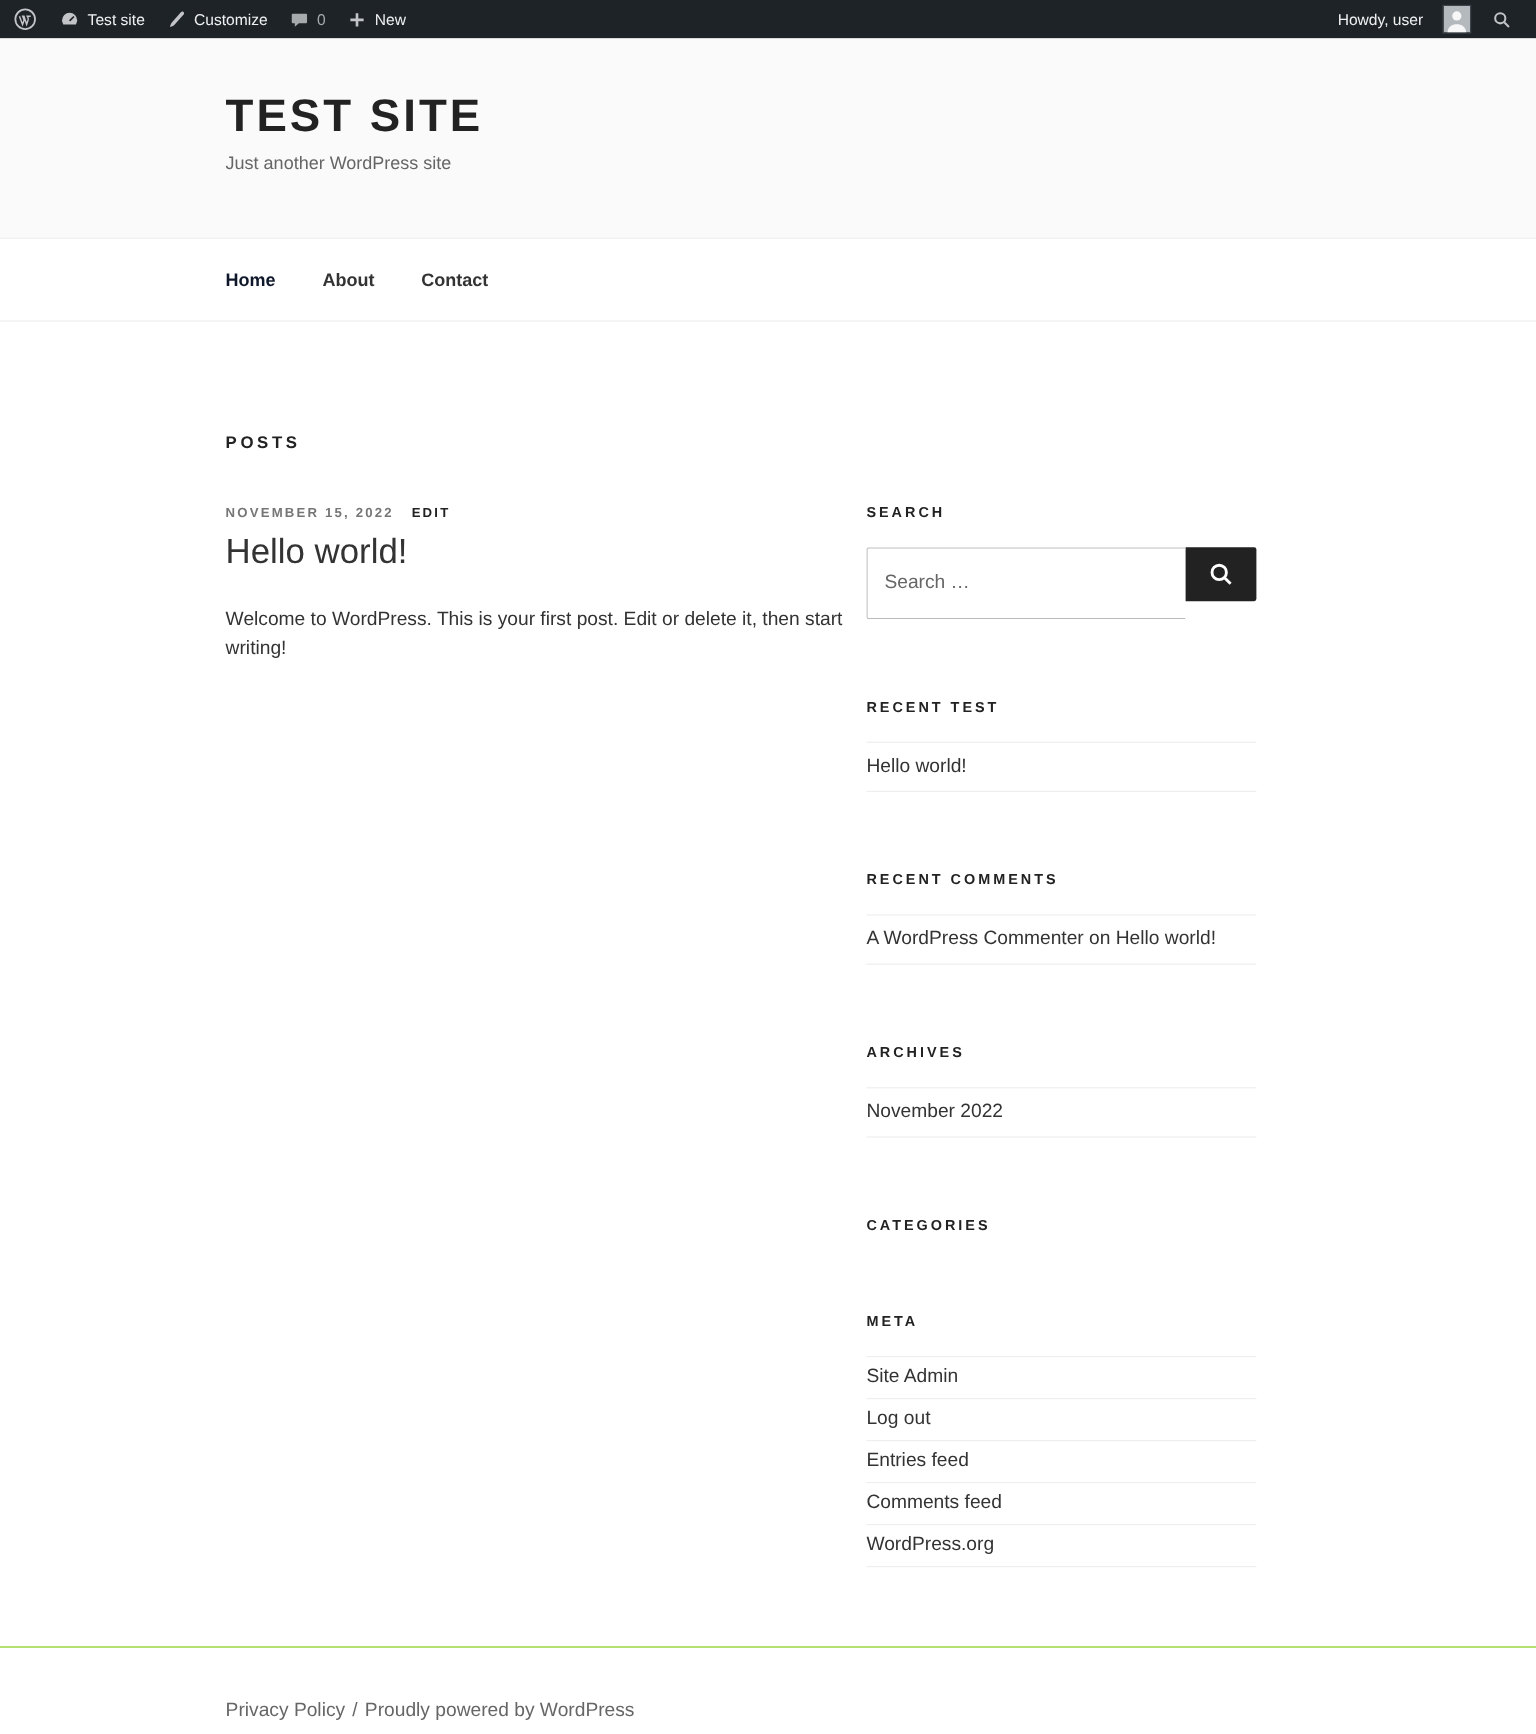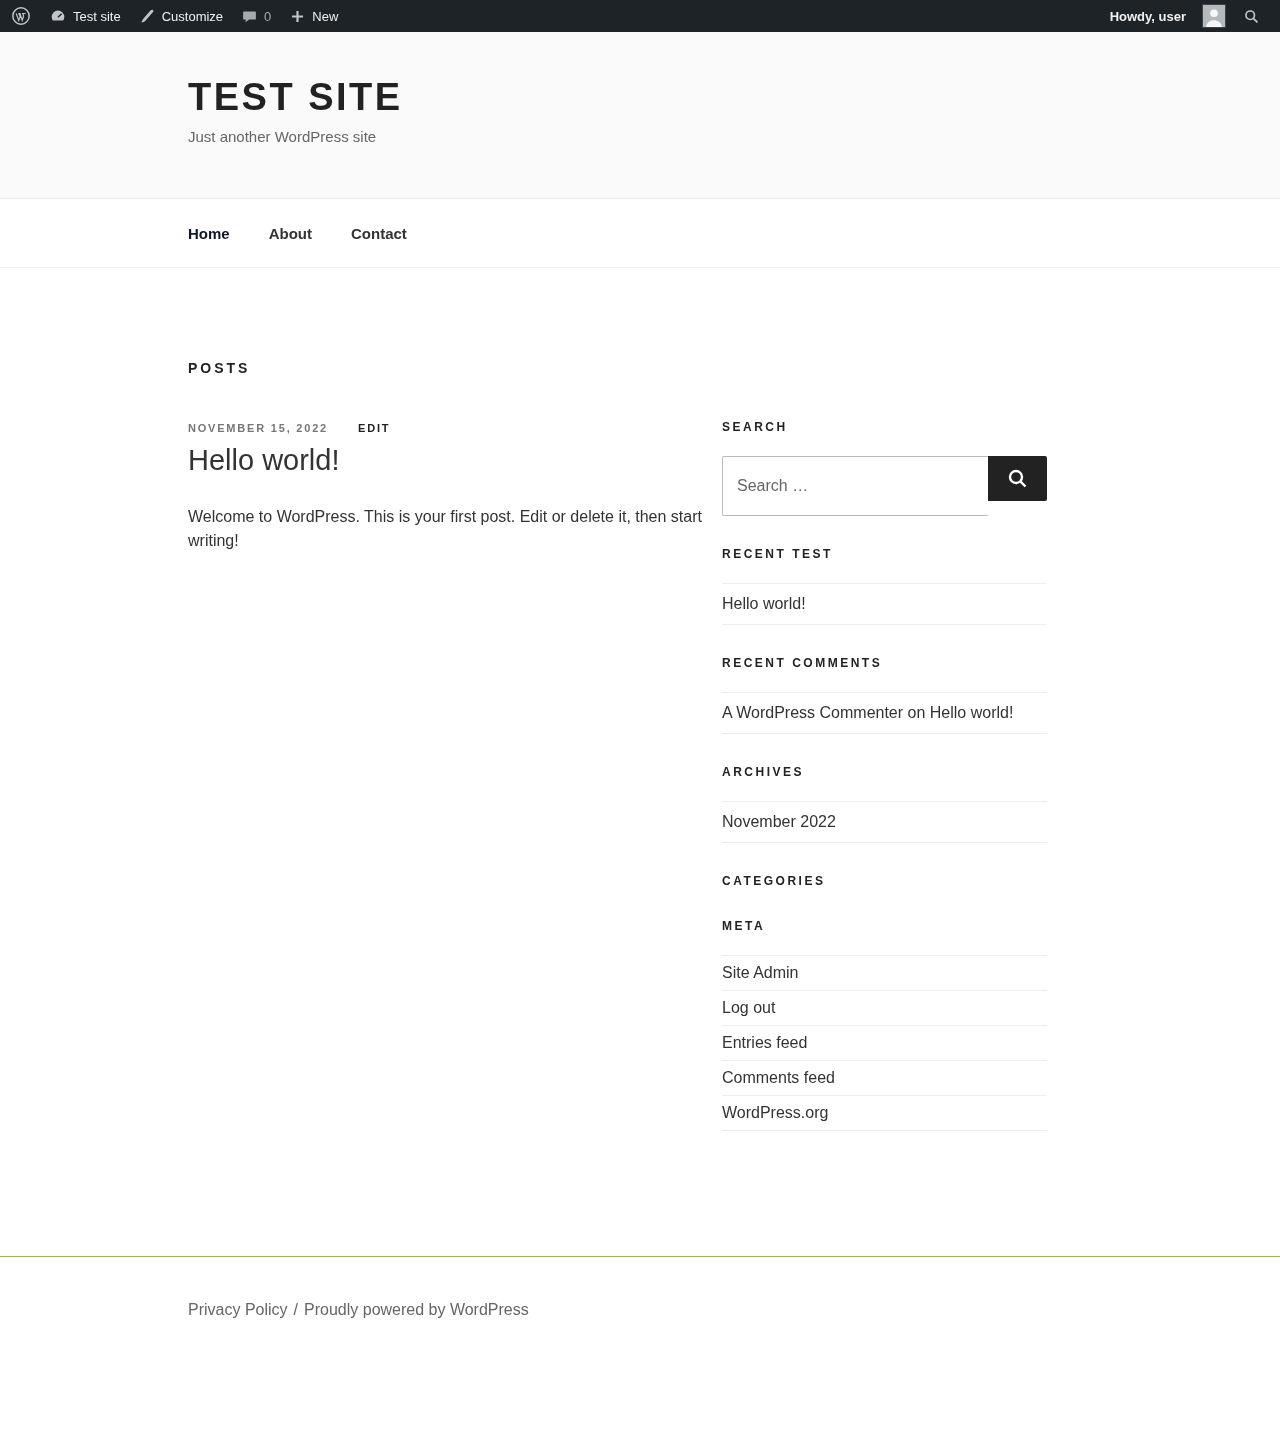--- a/index.html
+++ b/index.html
@@ -14,21 +14,21 @@
   
   .admin-bar {
     height:32px; background:#1d2327; color:#f0f0f1;
     display:flex; align-items:center; justify-content:space-between;
     font-size:13px; padding:0 12px 0 2px;
   }
   .ab-group { display:flex; align-items:center; height:100%; }
   .ab-item { display:flex; align-items:center; gap:6px; padding:0 9px; height:100%; cursor:pointer; }
   .ab-item svg { display:block; }
   .ab-count { color:#a7aaad; }
-  .ab-howdy { padding-right:10px;font-weight:bold; }
+  .ab-howdy { padding-right:10px; }
   .ab-avatar { width:24px; height:24px; border:1px solid #3c434a; display:block; }
   .ab-search { padding:0 8px; }
 
   
   .site-header { background:#fafafa; height:166px; padding-top:45px; }
   .container { width:904px; margin:0 auto; }
   .site-title {
     margin:0; font-size:38px; font-weight:800; letter-spacing:2.5px;
     color:#222; line-height:1.1; display:inline-block;
   }
@@ -39,29 +39,29 @@
   .main-nav .container { display:flex; align-items:center; height:100%; }
   .nav-link { font-size:15px; font-weight:700; color:#333; margin-right:39px; }
   .nav-link.current { color:#0f172a; font-weight:700; }
 
   
   .site-content { padding-top:92px; min-height:988px; }
   .content-wrap { display:flex; justify-content:flex-start; align-items:flex-start; }
   .main-col { width:534px; }
   .section-title { margin:0; font-size:14px; font-weight:800; letter-spacing:3px; color:#222; }
   .post { margin-top:46px; }
-  .post-meta { display:flex; align-items:baseline; gap:30px; font-size:11px; font-weight:700; letter-spacing:1.8px; }
+  .post-meta { display:flex; align-items:baseline; gap:15px; font-size:11px; font-weight:700; letter-spacing:1.8px; }
   .post-date { color:#767676; }
   .post-edit { color:#222; }
   .post-title { margin:8px 0 0; font-size:29px; font-weight:400; color:#333; line-height:1.3; }
   .post-body { margin:25px 0 0; font-size:16px; line-height:24px; color:#333; }
 
   
   .sidebar { width:325px; padding-top:60px; }
-  .widget { margin-bottom:31px; }
+  .widget { margin-bottom:66px; }
   .widget-title { margin:0 0 22px; font-size:12px; font-weight:800; letter-spacing:2.5px; color:#222; }
   .search-form { display:flex; width:100%; }
   .search-input {
     flex:1; height:60px; border:1px solid #bbb; border-right:none;
     border-radius:2px 0 0 2px; padding:0 14px; font-size:16px; color:#333;
     font-family:"Liberation Sans", sans-serif; outline:none; min-width:0;
   }
   .search-input::placeholder { color:#666; opacity:1; }
   .search-btn {
     width:59px; height:45px; background:#222; border:none; border-radius:0 2px 2px 0;

